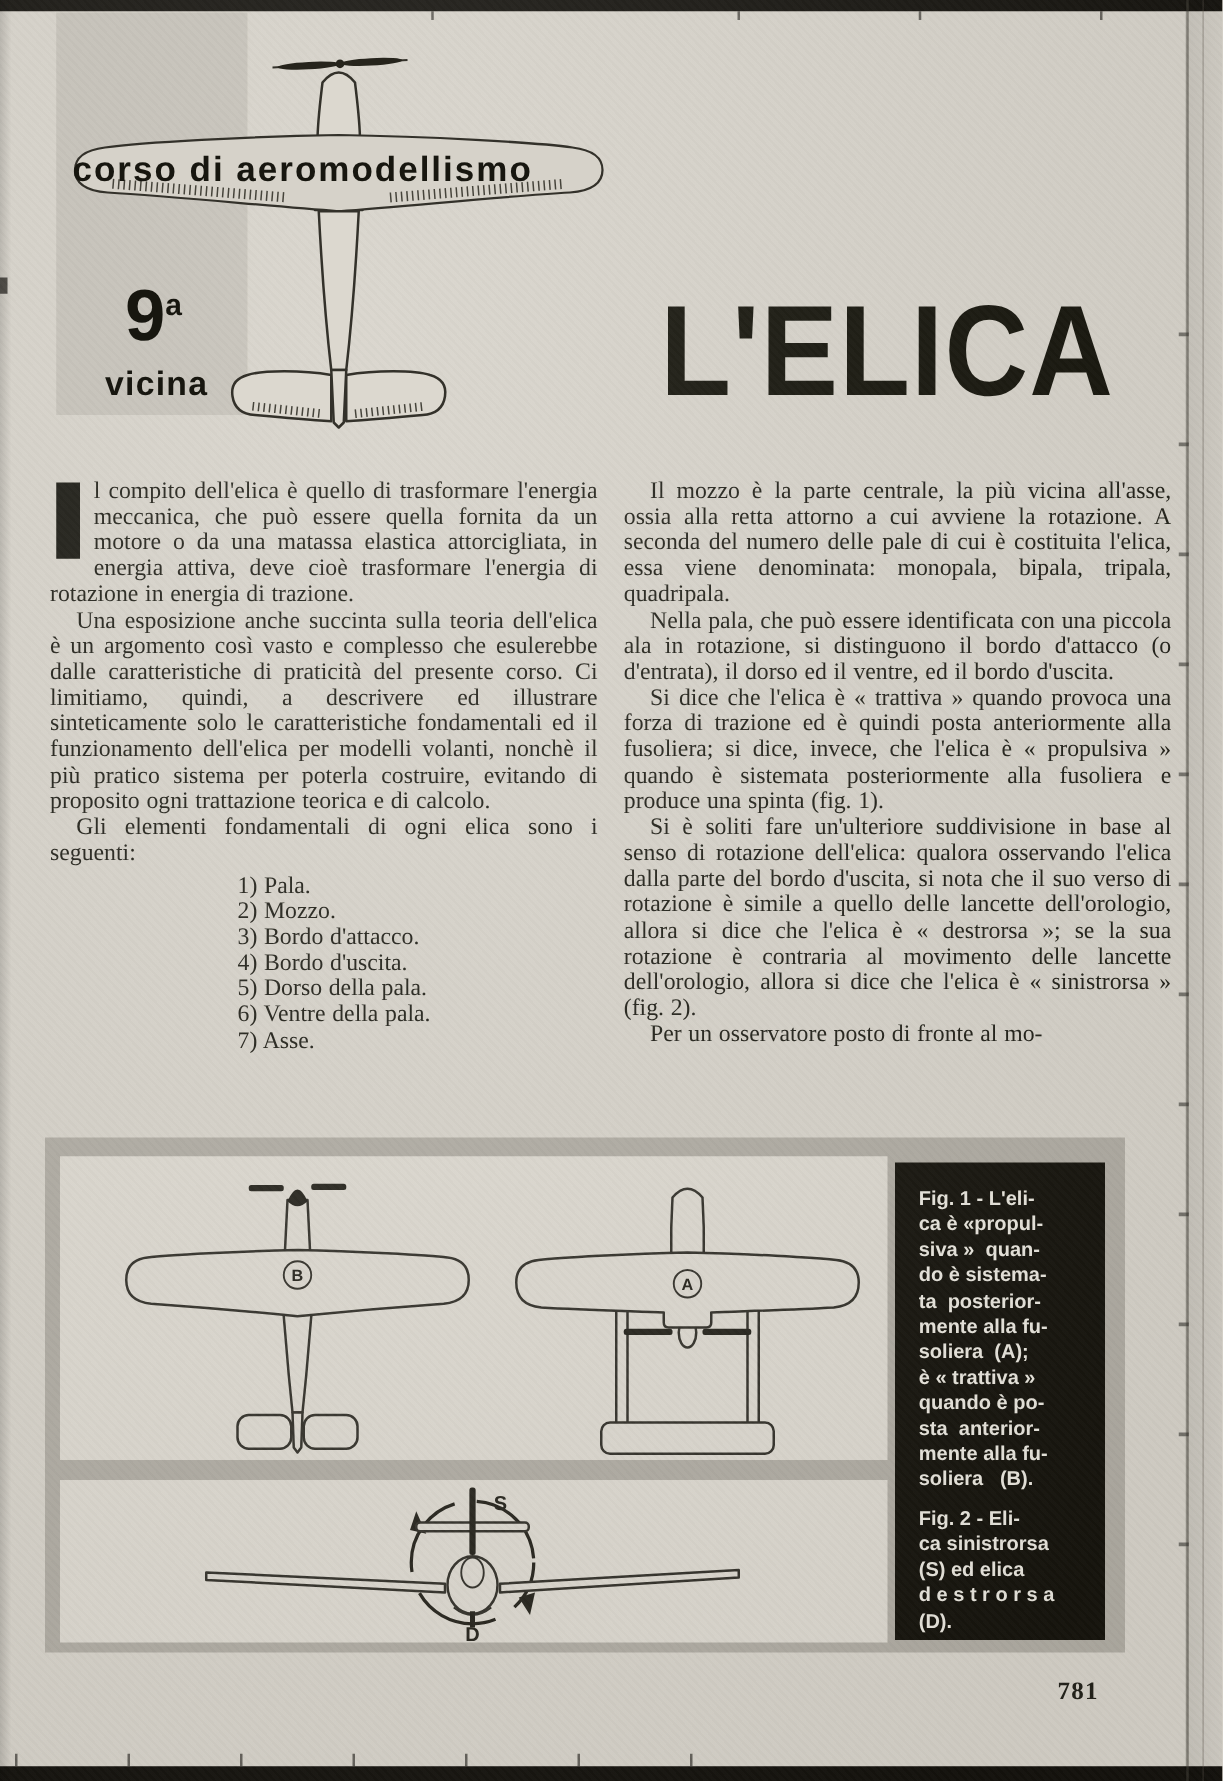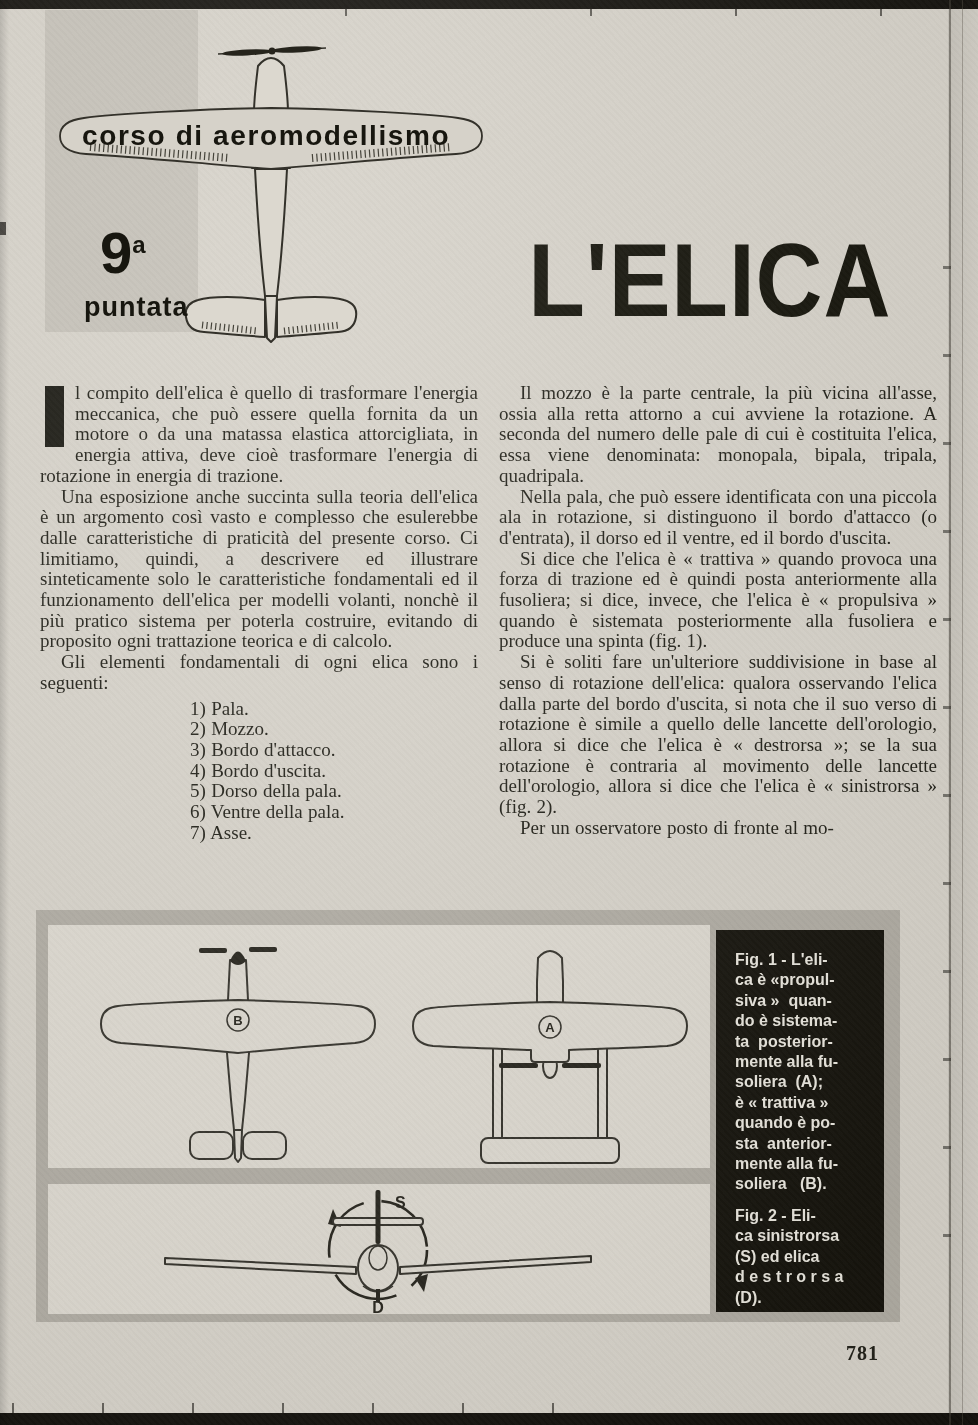--- a/index.html
+++ b/index.html
@@ -19,21 +19,21 @@
   .edge-smudge{position:absolute;left:0;top:222px;width:6px;height:13px;background:rgba(20,18,14,0.75);}
   .edge-right-line{position:absolute;left:949px;top:0;width:2px;height:1425px;background:rgba(70,65,56,0.55);}
   .edge-right-line2{position:absolute;left:962px;top:0;width:1px;height:1425px;background:rgba(90,85,76,0.4);}
   .edge-right-shade{position:absolute;left:948px;top:0;width:30px;height:1425px;
     background:linear-gradient(to right, rgba(0,0,0,0.07), rgba(0,0,0,0.015));}
   .tick-h{position:absolute;left:943px;width:8px;height:3px;background:rgba(40,38,32,0.55);}
 
   
   .series-box{position:absolute;left:45px;top:10px;width:153px;height:322px;background:#c5c1b8;}
   .header-plane{position:absolute;left:50px;top:38px;width:440px;height:306px;z-index:2;}
-  .series-banner{position:absolute;left:82px;top:120px;width:380px;z-index:3;
+  .series-banner{position:absolute;left:58px;top:120px;width:380px;z-index:3;
     font-family:"Liberation Sans",sans-serif;font-weight:bold;font-size:28px;
     letter-spacing:1.6px;color:#17160f;}
   .episode-number{position:absolute;left:100px;top:224px;z-index:3;
     font-family:"Liberation Sans",sans-serif;font-weight:bold;font-size:58px;line-height:1;color:#17160f;}
   .episode-number sup{font-size:24px;vertical-align:super;line-height:0;}
   .episode-word{position:absolute;left:84px;top:292px;z-index:3;
     font-family:"Liberation Sans",sans-serif;font-weight:bold;font-size:27px;letter-spacing:1px;color:#17160f;}
   .article-title{position:absolute;left:495px;top:234px;width:430px;text-align:center;}
   .article-title span{display:inline-block;font-family:"Liberation Sans",sans-serif;
     font-weight:bold;font-size:103px;line-height:0.92;letter-spacing:1px;color:#131209;
@@ -121,21 +121,21 @@
     <path class="fillp" d="M205,131 C207,170 210,215 215,258 L227,258 C232,215 235,170 237,131 Z"></path>
     <path class="fillp" d="M215,262 C192,258 160,258 148,262 Q134,266 136,279 Q138,293 154,294 C176,296 200,298 215,299 Z"></path>
     <path class="fillp" d="M227,262 C250,258 282,258 294,262 Q308,266 306,279 Q304,293 288,294 C266,296 242,298 227,299 Z"></path>
     <line x1="152" y1="287" x2="208" y2="293" stroke="#45433a" stroke-width="7" stroke-dasharray="1.2 3.2"></line>
     <line x1="234" y1="293" x2="290" y2="287" stroke="#45433a" stroke-width="7" stroke-dasharray="1.2 3.2"></line>
     <path class="fillp" d="M215,258 L217,300 L221,304 L225,300 L227,258 Z"></path>
   </svg>
 
   <div class="series-banner">corso di aeromodellismo</div>
   <div class="episode-number"><span>9</span><sup>a</sup></div>
-  <div class="episode-word">puntata</div>
+  <div class="episode-word">vicina</div>
 
   <div class="article-title"><span>L'ELICA</span></div>
 
   <div class="columns">
     <div class="col">
       <p class="para first"><span class="dropcap">I</span><span>l compito dell'elica è quello di trasformare l'energia meccanica, che può essere quella fornita da un motore o da una matassa elastica attorcigliata, in energia attiva, deve cioè trasformare l'energia di rotazione in energia di trazione.</span></p>
       <p class="para">Una esposizione anche succinta sulla teoria dell'elica è un argomento così vasto e complesso che esulerebbe dalle caratteristiche di praticità del presente corso. Ci limitiamo, quindi, a descrivere ed illustrare sinteticamente solo le caratteristiche fondamentali ed il funzionamento dell'elica per modelli volanti, nonchè il più pratico sistema per poterla costruire, evitando di proposito ogni trattazione teorica e di calcolo.</p>
       <p class="list-intro">Gli elementi fondamentali di ogni elica sono i seguenti:</p>
       <div class="elements-list">
         <div class="list-item">1) Pala.</div>

